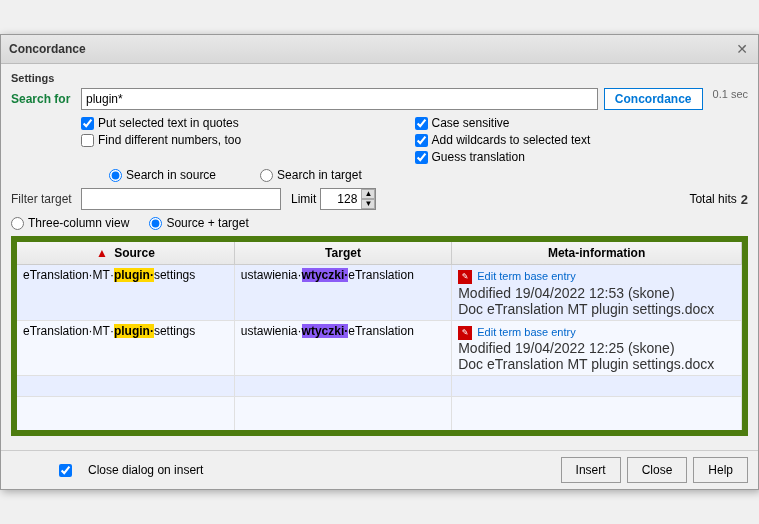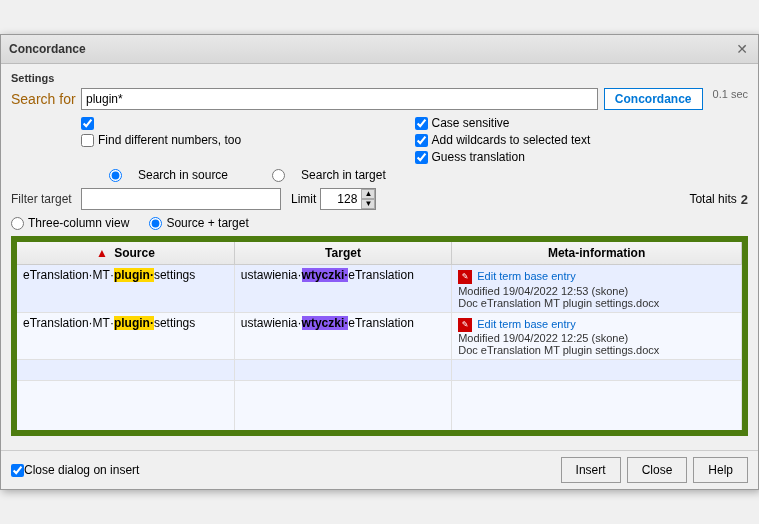--- a/index.html
+++ b/index.html
@@ -52,22 +52,23 @@
       margin-bottom: 4px;
       font-weight: 600;
     }
     .search-row {
       display: flex;
       align-items: center;
       margin-bottom: 6px;
     }
     .search-label {
       width: 70px;
-      font-size: 14px;
-      color: #a16207;
+      font-size: 12px;
+      color: #15803d;
+      font-weight: bold;
     }
     .search-input-wrapper {
       flex: 1;
       display: flex;
       gap: 6px;
     }
     .search-input {
       flex: 1;
       height: 22px;
       border: 1px solid #888;
@@ -110,21 +111,21 @@
     .radio-row {
       display: flex;
       align-items: center;
       gap: 16px;
       margin-left: 70px;
       margin-bottom: 6px;
     }
     .radio-item {
       display: flex;
       align-items: center;
-      gap: 16px;
+      gap: 4px;
       font-size: 12px;
       padding-left: 28px;
     }
     .filter-row {
       display: flex;
       align-items: center;
       margin-bottom: 6px;
     }
     .filter-label {
       width: 70px;
@@ -228,34 +229,35 @@
       line-height: 14px;
       margin-right: 2px;
       vertical-align: middle;
     }
     .edit-term-link {
       color: #0066cc;
       cursor: pointer;
     }
     .meta-detail {
       color: #333;
-      font-size: 11px;
+      font-size: 14px;
     }
     .bottom-bar {
       display: flex;
       align-items: center;
       padding: 6px 10px;
       border-top: 1px solid #ccc;
       gap: 6px;
     }
     .close-on-insert {
       display: flex;
       align-items: center;
-      gap: 0;
+      gap: 16px;
       flex: 1;
+      margin-left: 48px;
     }
     .btn {
       height: 26px;
       padding: 0 14px;
       background: #f0f0f0;
       border: 1px solid #999;
       font-size: 12px;
       cursor: pointer;
       white-space: nowrap;
     }
@@ -314,20 +316,21 @@
       <div class="search-input-wrapper">
         <input class="search-input" type="text" value="plugin*" style="">
         <button class="concordance-btn">Concordance</button>
         <span class="time-label">0.1 sec</span>
       </div>
     </div>
 
     <div class="options-grid">
       <label class="option-item">
         <input type="checkbox" checked="" style="">
+        <span>Put selected text in quotes</span>
       </label>
       <label class="option-item">
         <input type="checkbox" checked="" style="">
         <span>Case sensitive</span>
       </label>
       <label class="option-item">
         <input type="checkbox" style="">
         <span>Find different numbers, too</span>
       </label>
       <label class="option-item">

